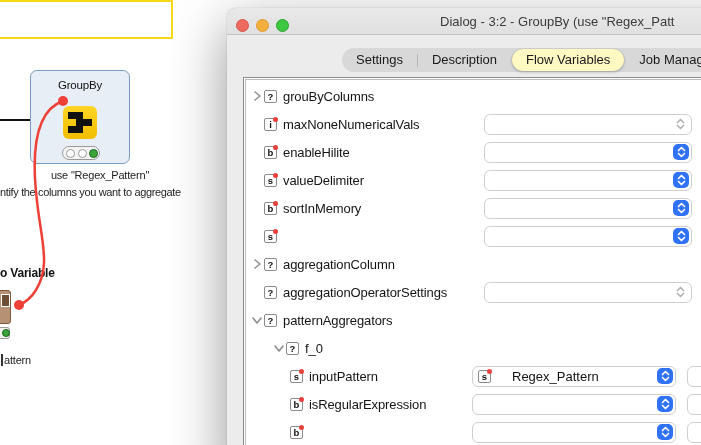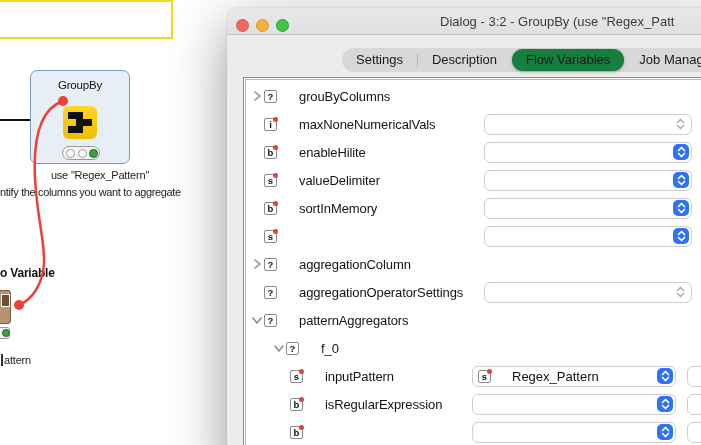--- a/index.html
+++ b/index.html
@@ -59,39 +59,39 @@
   .dot.red{left:9px;background:#ee6a5e;border:0.5px solid #d8554c;}
   .dot.yellow{left:29px;background:#f3b03f;border:0.5px solid #dd9a2e;}
   .dot.green{left:49px;background:#3ec842;border:0.5px solid #2aa42f;}
   .win-title{position:absolute;left:213px;top:0;line-height:28px;font-size:13px;font-weight:normal;
     color:#3b3b3b;white-space:nowrap;}
 
   .tabbar{position:absolute;left:115px;top:40px;height:24px;width:620px;background:#d8d8d8;
     border-radius:12px;display:flex;align-items:center;}
   .tab{height:24px;line-height:24px;padding:0 14px;font-size:13px;font-weight:500;color:#1a1a1a;
     white-space:nowrap;}
-  .tab.selected{background:#15803d;border-radius:11px;height:22px;line-height:22px;margin:0 1px;
+  .tab.selected{background:#fef9c3;border-radius:11px;height:22px;line-height:22px;margin:0 1px;
     box-shadow:0 1px 3px rgba(0,0,0,.28),0 0 1px rgba(0,0,0,.2);}
   .tab-sep{width:1px;height:13px;background:#b5b5b5;}
 
   .panel{position:absolute;left:16px;top:69px;width:560px;height:420px;background:#fff;
     border:1px solid #8b8b8b;padding:1px;}
   .panel-inner{width:100%;height:100%;border:1px solid #bcbcbc;background:#fff;
     overflow:hidden;padding-top:2px;}
 
   .row{position:relative;height:28px;display:flex;align-items:center;}
   .row.d0{padding-left:4px;}
   .row.d1{padding-left:26px;}
   .row.d2{padding-left:44px;}
   .exp{width:14px;height:14px;display:inline-flex;align-items:center;justify-content:center;flex:none;}
   .ticon{position:relative;width:13px;height:13px;flex:none;background:#fff;border:1px solid #8a8a8a;
     border-radius:2px;font-size:9.5px;line-height:11px;font-weight:bold;color:#111;text-align:center;}
   .ticon .rdot{position:absolute;right:-2px;top:-2px;width:5px;height:5px;border-radius:50%;
     background:#e8403d;}
-  .rlabel{margin-left:22px;font-size:13px;font-weight:500;color:#141414;white-space:nowrap;
+  .rlabel{margin-left:6px;font-size:13px;font-weight:500;color:#141414;white-space:nowrap;
     letter-spacing:-0.1px;}
 
   .ctrl{position:absolute;top:3.5px;height:21px;background:#fff;border:1px solid #cfcfcf;
     border-radius:6px;}
   .ctrl.spin{left:238px;width:208px;}
   .ctrl.combo{left:238px;width:208px;}
   .row.d2 .ctrl.combo{left:226px;width:204px;}
   .ctrl.extra{left:441px;width:70px;}
   .combo-btn{position:absolute;right:2px;top:1.5px;width:16px;height:16px;border-radius:5px;
     background:#2f72f5;display:flex;align-items:center;justify-content:center;}

